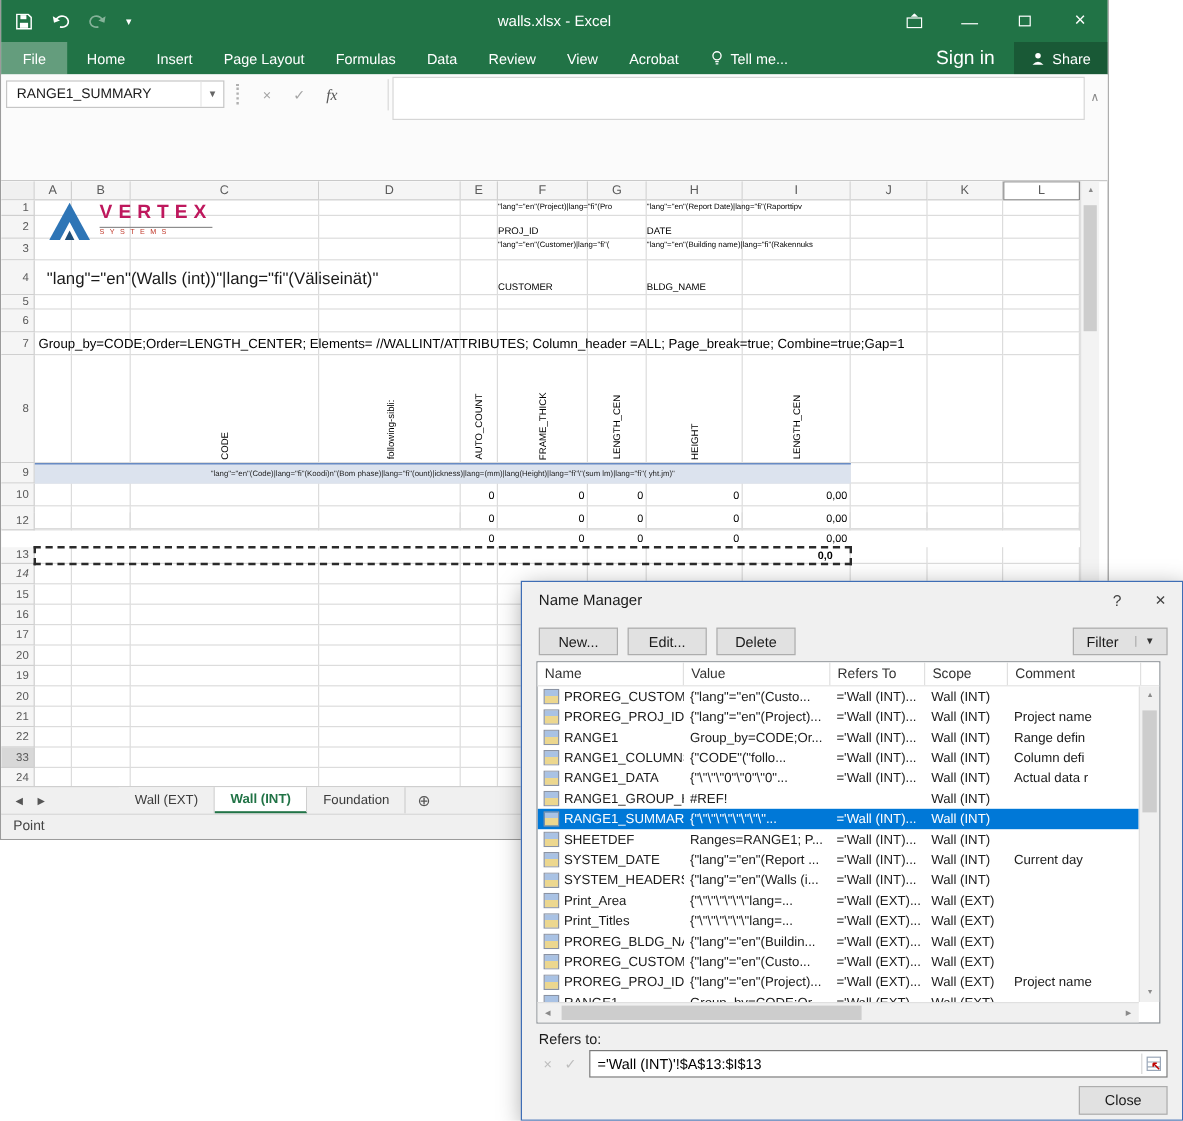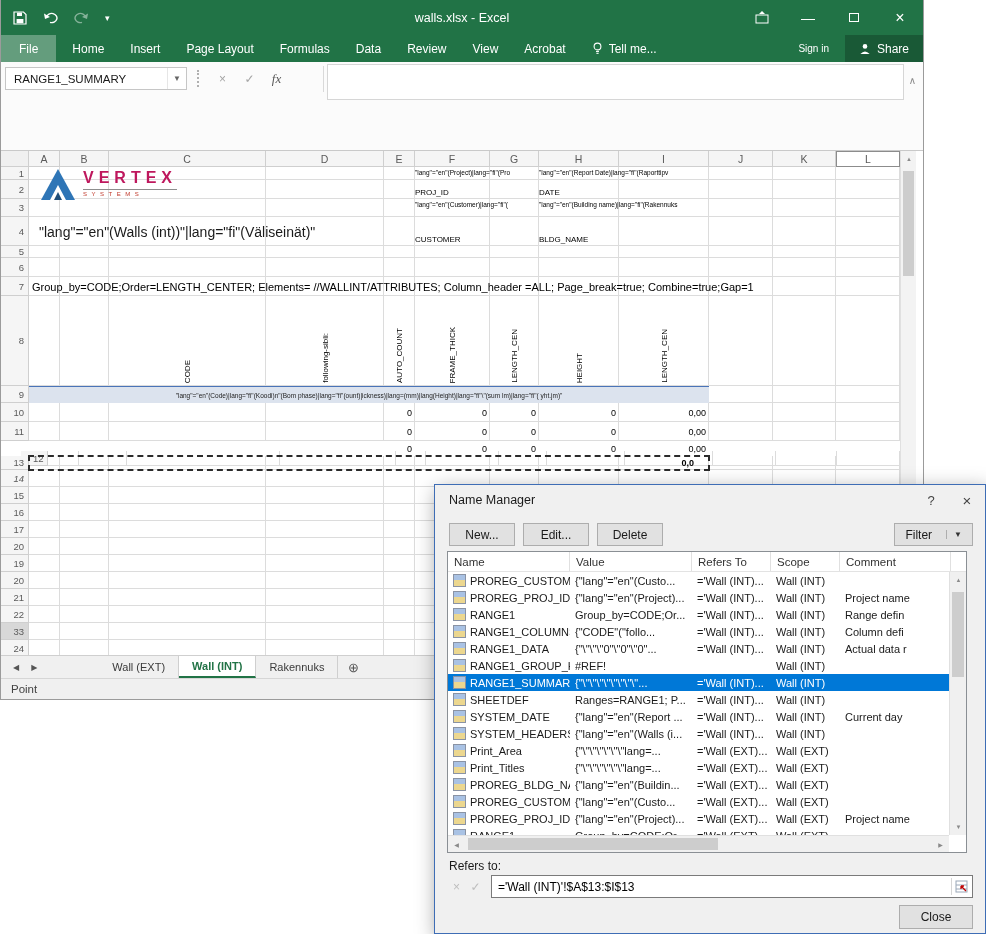--- a/index.html
+++ b/index.html
@@ -22,21 +22,21 @@
 .winctl>span{width:46px;display:flex;align-items:center;justify-content:center;font-size:14px;color:#fff}
 
 
 .ribbonrow{position:absolute;left:0;top:35px;right:0;height:27px;background:#217346;
   display:flex;align-items:stretch;color:#fff}
 .rtabs{display:flex;align-items:stretch}
 .rtab{display:flex;align-items:center;padding:0 13px;font-size:12px;white-space:nowrap}
 .rtab.file{background:rgba(255,255,255,.30);padding:0 18px;margin-right:3px}
 .tellme{gap:6px}
 .rright{margin-left:auto;display:flex;align-items:stretch}
-.signin{display:flex;align-items:center;font-size:10px;padding:0 16px}
+.signin{display:flex;align-items:center;font-size:16px;padding:0 16px}
 .share{display:flex;align-items:center;gap:6px;background:rgba(0,0,0,.22);padding:0 14px;font-size:12px}
 
 
 .fbar{position:absolute;left:0;top:62px;right:0;height:89px;background:#fbfbfb;border-bottom:1px solid #c9c9c9}
 .namebox{position:absolute;left:4px;top:5px;width:182px;height:23px;background:#fff;border:1px solid #c6c6c6;
   display:flex;align-items:center;font-size:11.5px;padding-left:8px}
 .nb-arrow{margin-left:auto;width:19px;align-self:stretch;display:flex;align-items:center;justify-content:center;
   color:#666;font-size:8px;border-left:1px solid #e6e6e6}
 .vdots{position:absolute;left:196px;top:8px;height:17px;border-left:2px dotted #b0b0b0}
 .fbtns{position:absolute;left:208px;top:5px;display:flex}
@@ -404,21 +404,21 @@
         <div class="gcell" style="width: 118px;"></div>
         <div class="gcell" style="width: 31px;"></div>
         <div class="gcell" style="width: 75px;"></div>
         <div class="gcell" style="width: 49px;"></div>
         <div class="gcell" style="width: 80px;"></div>
         <div class="gcell" style="width: 90px;"></div>
         <div class="gcell" style="width: 64px;"></div>
         <div class="gcell" style="width: 63px;"></div>
         <div class="gcell" style="width: 64px;"></div>
       </div>
-      <div class="grow" style="top: 300px; height: 15px; padding-left: 20px;">
+      <div class="grow" style="top: 276px; height: 15px;">
         <div class="hdr rowh">12</div>
         <div class="gcell" style="width: 31px;"></div>
         <div class="gcell" style="width: 49px;"></div>
         <div class="gcell" style="width: 157px;"></div>
         <div class="gcell" style="width: 118px;"></div>
         <div class="gcell" style="width: 31px;"></div>
         <div class="gcell" style="width: 75px;"></div>
         <div class="gcell" style="width: 49px;"></div>
         <div class="gcell" style="width: 80px;"></div>
         <div class="gcell" style="width: 90px;"></div>
@@ -673,21 +673,21 @@
 
   <div class="tabbar">
     <span class="tabnav">
       <span>◀</span>
       <span>▶</span>
     </span>
     <span class="tabspacer"></span>
     <span id="sheetTabs" style="display:flex;align-items:stretch">
         <span class="stab">Wall (EXT)</span>
         <span class="stab active">Wall (INT)</span>
-        <span class="stab">Rakennuks</span>
+        <span class="stab">Foundation</span>
       </span>
     <span class="addsheet">⊕</span>
   </div>
 
   <div class="statusbar">
     <span>Point</span>
   </div>
 </div>
 
 <div class="dialog">

